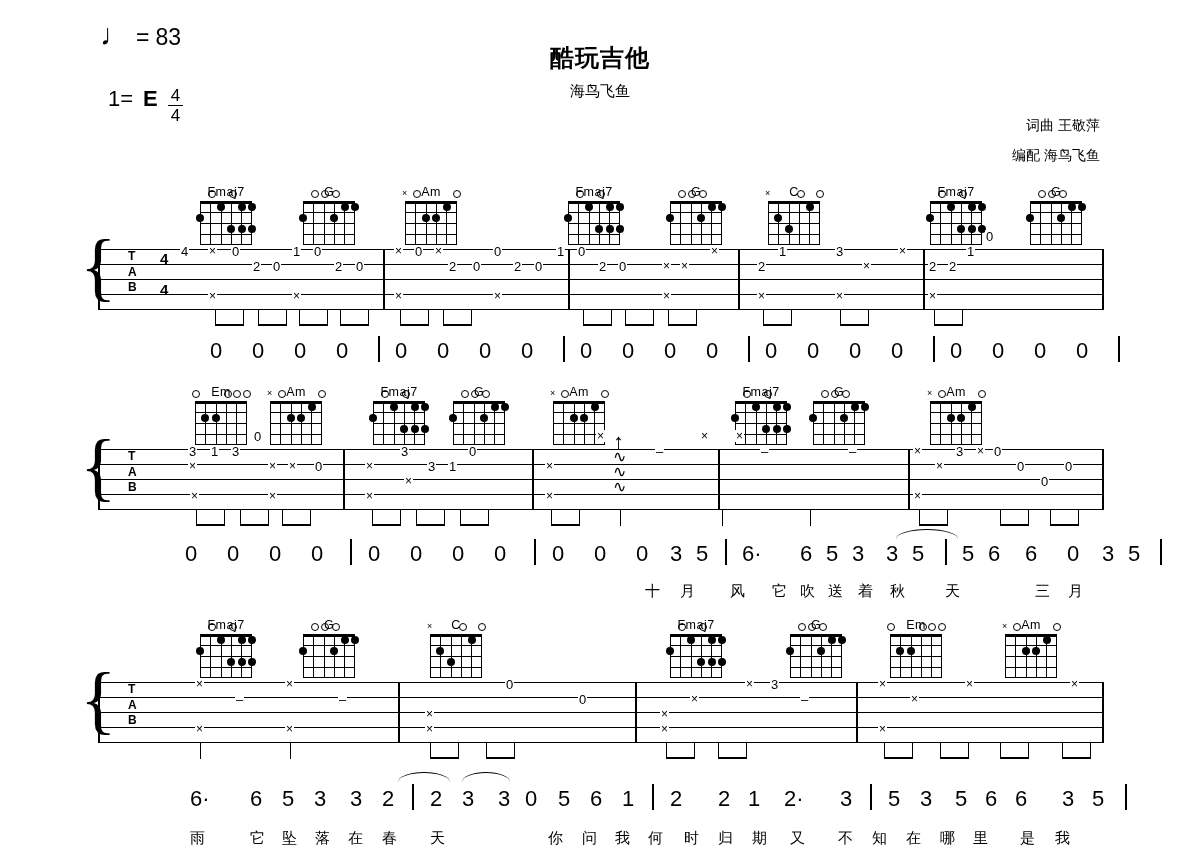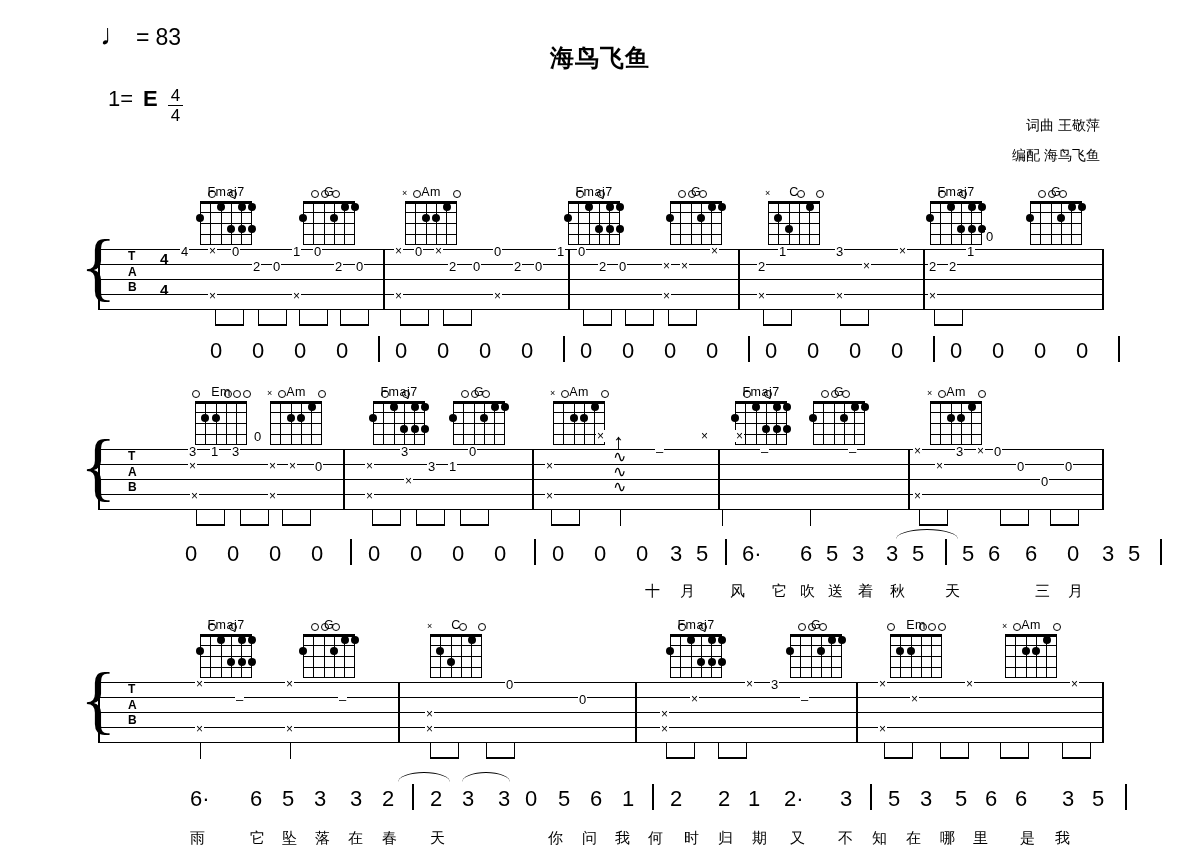--- a/index.html
+++ b/index.html
@@ -83,21 +83,22 @@
 
   <div class="keysig">
     <span>1=</span>
     <span style="font-weight:bold;">E</span>
     <span class="timesig">
       <span class="num">4</span>
       <span class="den">4</span>
     </span>
   </div>
 
-  <div class="title">海鸟飞鱼</div>
+  <div class="title">酷玩吉他</div>
+  <div class="subtitle">海鸟飞鱼</div>
   <div class="credit1">词曲 王敬萍</div>
   <div class="credit2">编配 海鸟飞鱼</div>
 
   <div class="system sys1">
 
     <div class="chord" style="left:195px;top:0px;">
       <div class="cname">Fmaj7</div>
       <div class="grid">
         <div class="nut"></div>
         <div class="h" style="top:11px;"></div>

